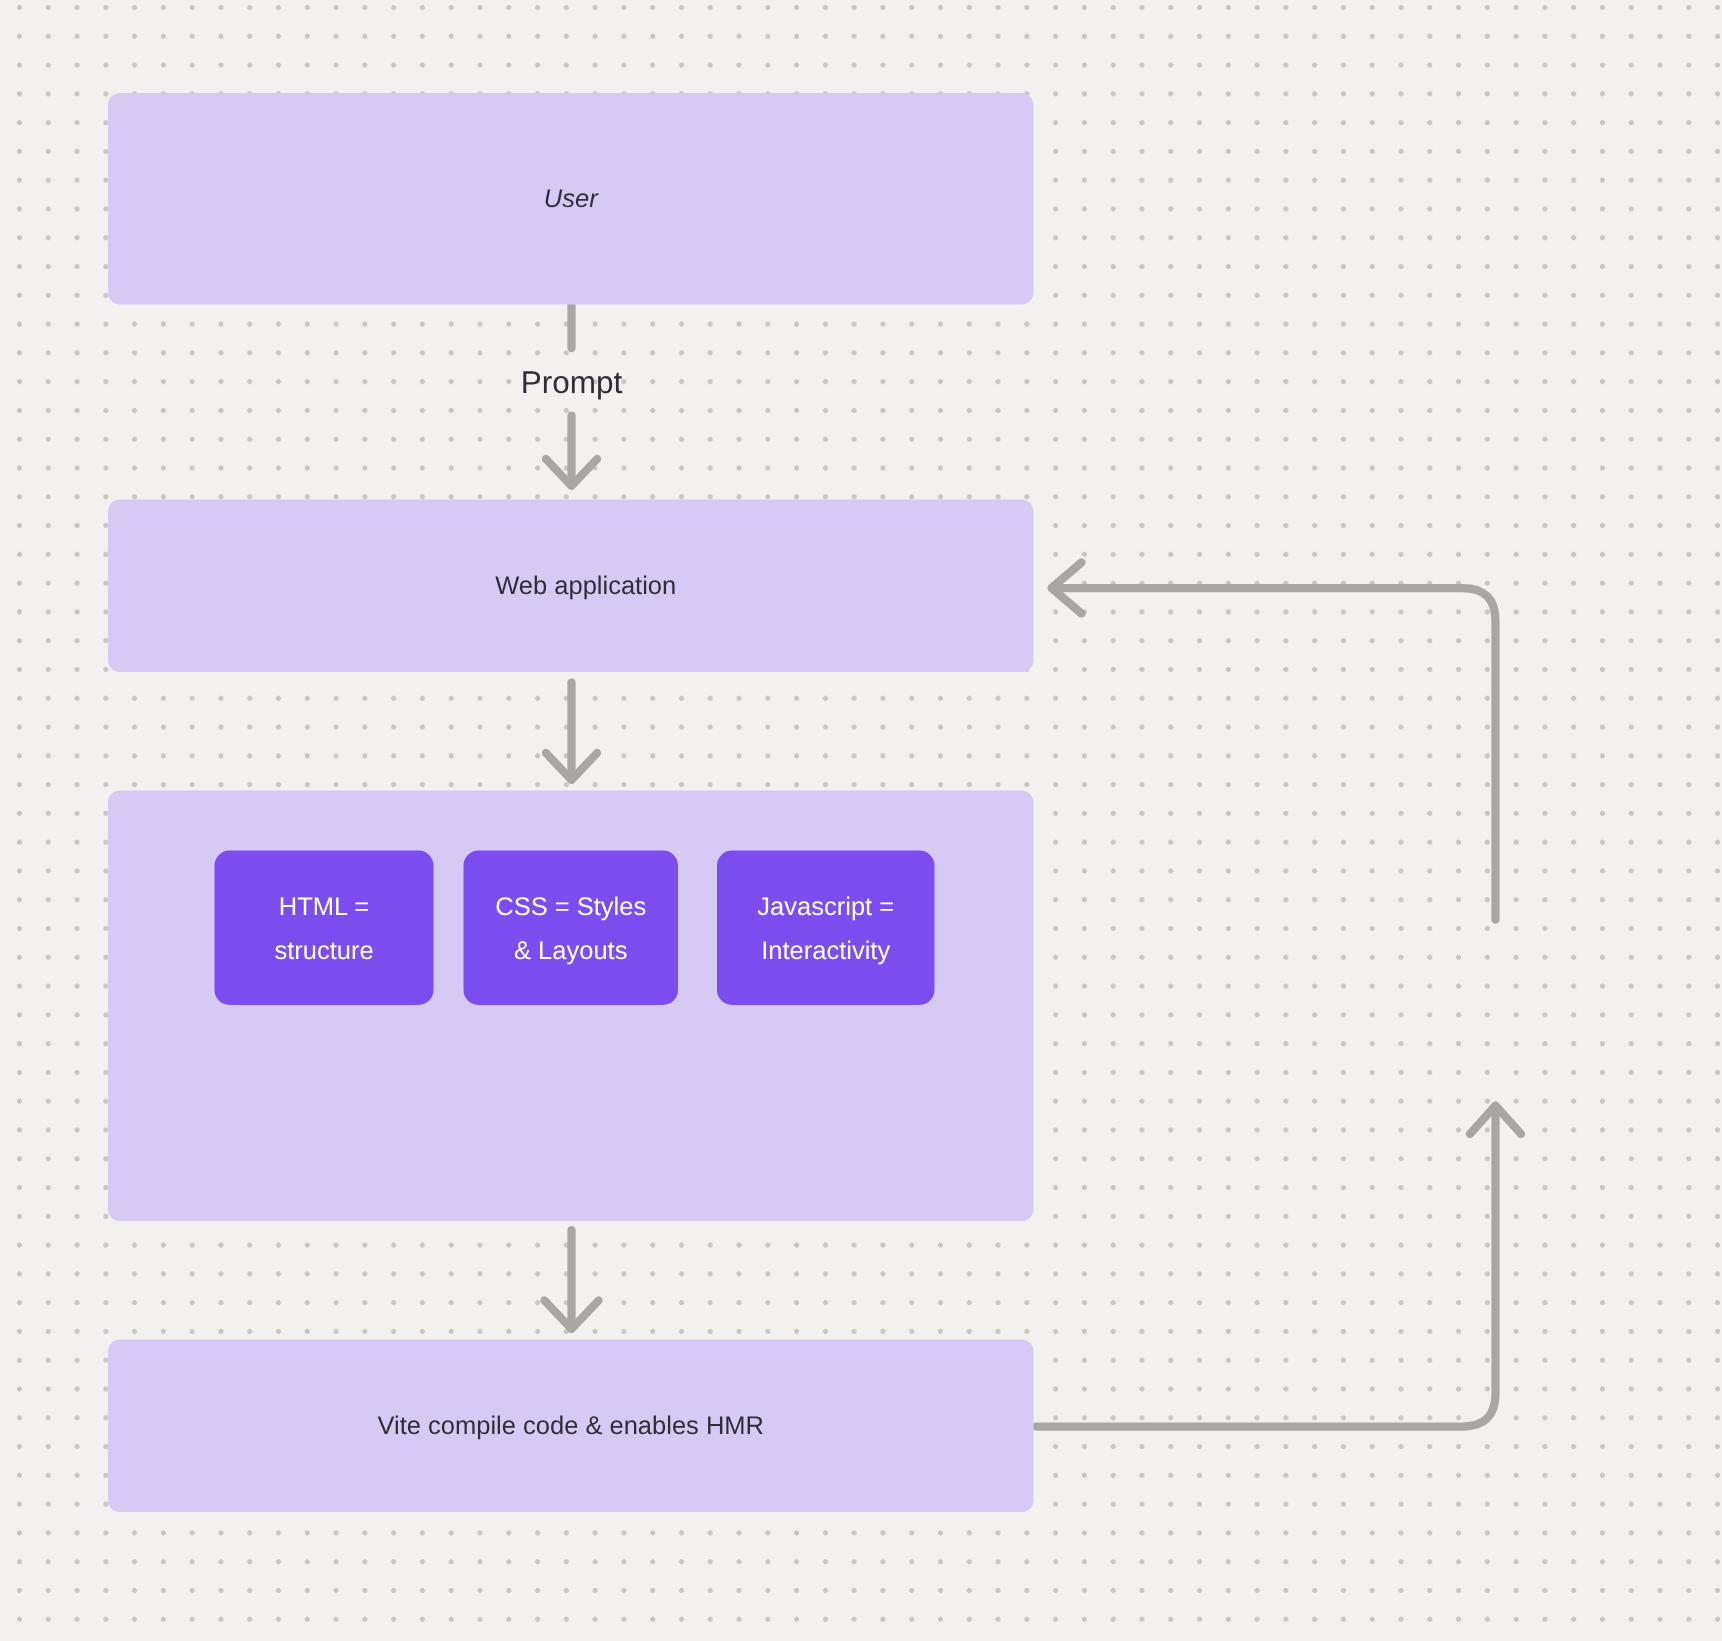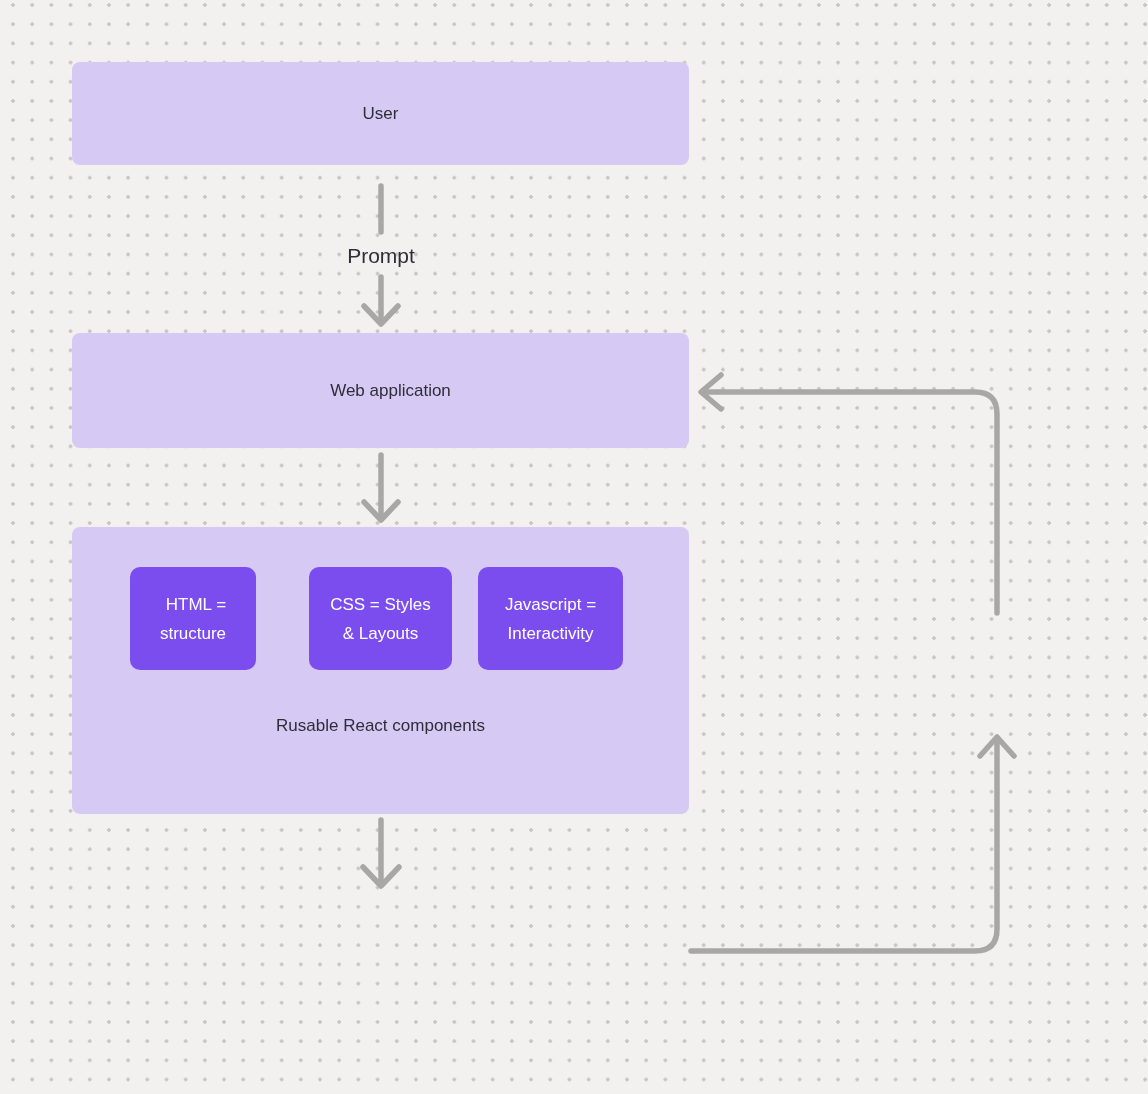--- a/index.html
+++ b/index.html
@@ -49,24 +49,24 @@
     font-size:17px;font-weight:500;
   }
   .node-dark{
     background:var(--node-dark);
     border-radius:10px;
     color:var(--text-light);
     font-size:17px;font-weight:500;
     line-height:29px;
     white-space:pre-line;
   }
-  .node-user{left:72px;top:62px;width:617px;height:103px;}
+  .node-user{left:72px;top:62px;width:617px;height:141px;font-style:italic;}
   .node-web{left:72px;top:333px;width:617px;height:115px;padding-left:20px;}
   .node-container{left:72px;top:527px;width:617px;height:287px;align-items:flex-start;justify-content:center;}
-  .node-html{left:130px;top:567px;width:126px;height:103px;text-align:right;}
+  .node-html{left:143px;top:567px;width:146px;height:103px;}
   .node-css{left:309px;top:567px;width:143px;height:103px;}
   .node-js{left:478px;top:567px;width:145px;height:103px;}
   .node-vite{left:72px;top:893px;width:617px;height:115px;}
   .node-render{left:902px;top:613px;width:190px;height:115px;border-radius:10px;}
   .container-label{
     position:absolute;
     left:72px;top:716px;width:617px;
     text-align:center;
     color:var(--text-dark);
     font-size:17px;font-weight:500;
@@ -121,17 +121,19 @@
   </div>
   <div class="node node-dark node-css">
     <span>CSS = Styles
 &amp; Layouts</span>
   </div>
   <div class="node node-dark node-js">
     <span>Javascript =
 Interactivity</span>
   </div>
 
-  <div class="container-label">Rusable React components</div>
 
+  <div class="node node-light node-vite">
+    <span>Vite compile code &amp; enables HMR</span>
+  </div>
 
 
 </div>
 
 </body></html>

